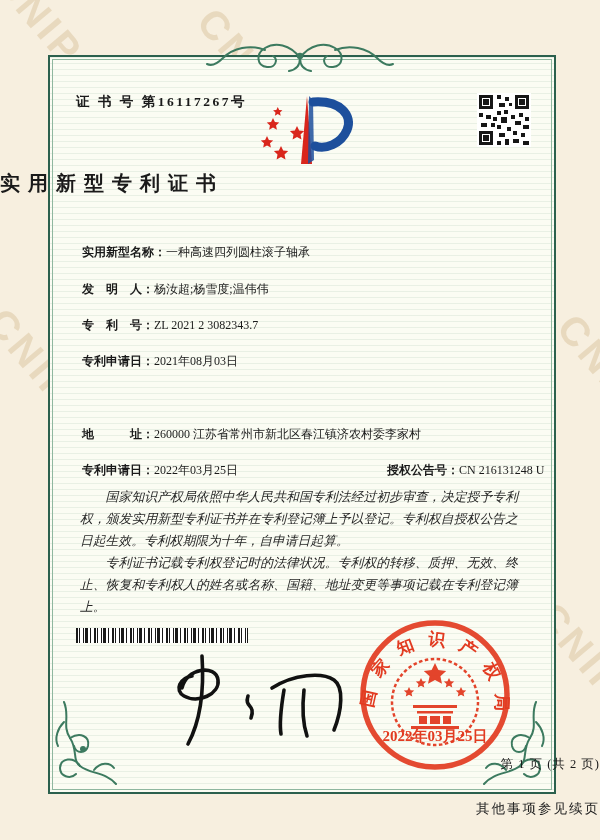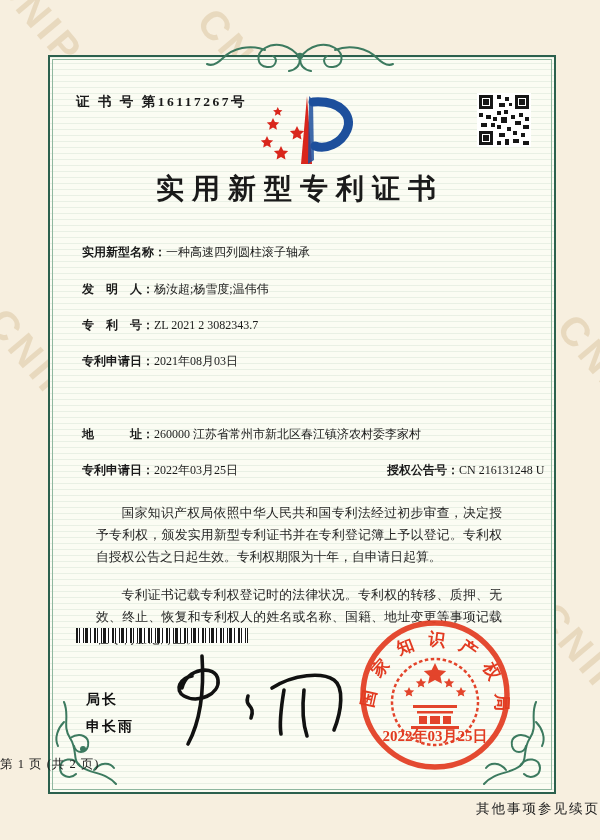--- a/index.html
+++ b/index.html
@@ -21,47 +21,47 @@
     border:2px solid #2b604d;background:#fbfcf3;
     background-image:repeating-linear-gradient(180deg,
       rgba(125,165,140,.14) 0px,rgba(125,165,140,.14) 1px,
       rgba(0,0,0,0) 1px,rgba(0,0,0,0) 6px);
   }
   .frame-inner{position:absolute;inset:2px;border:1px solid #8fb79f;pointer-events:none;}
   .ornament{position:absolute;pointer-events:none;}
   
   .cert-no{position:absolute;left:76px;top:93px;font-size:13.5px;letter-spacing:2.5px;font-weight:600;}
   .title{
-    position:absolute;left:0;top:170px;width:100%;text-align:center;
-    font-size:28px;font-weight:700;letter-spacing:8px;
+    position:absolute;left:0;top:170px;width:100%;text-align:left;
+    font-size:20px;font-weight:700;letter-spacing:8px;
   }
   .field-row{position:absolute;left:82px;width:436px;font-size:12px;white-space:nowrap;}
   .field-label{font-weight:700;}
   .field-value{font-weight:500;}
   .grant-cell2{position:absolute;left:305px;top:0;text-align:center;}
   .paras{
     position:absolute;left:80px;top:486px;width:438px;
     font-size:12.8px;line-height:1.72;text-align:justify;color:#262626;
   }
-  .paras p{margin:16px;text-indent:2em;}
+  .paras p{margin:0;text-indent:2em;font-style:italic;}
   .barcode{
     position:absolute;left:76px;top:628px;width:172px;height:15px;
     background:repeating-linear-gradient(90deg,
       #191919 0 2px,#fff 2px 3px,#191919 3px 4px,#fff 4px 7px,
       #191919 7px 8px,#fff 8px 9px,#191919 9px 12px,#fff 12px 14px,
       #191919 14px 15px,#fff 15px 18px);
   }
   .officer{
     position:absolute;left:86px;top:686px;
     font-family:"Liberation Sans","DejaVu Sans",sans-serif;
     font-size:14px;font-weight:600;letter-spacing:2px;line-height:27px;color:#111;
   }
   .signature{position:absolute;left:150px;top:648px;}
   .seal{position:absolute;left:357px;top:617px;}
-  .page-num{position:absolute;left:0;top:756px;width:100%;text-align:left;font-size:12.5px;letter-spacing:1px;}
+  .page-num{position:absolute;left:0;top:756px;width:100%;text-align:right;font-size:12.5px;letter-spacing:1px;}
   .foot-note{position:absolute;left:0;top:800px;width:100%;text-align:right;font-size:13.5px;letter-spacing:2px;color:#222;}
   .logo{position:absolute;left:253px;top:86px;}
   .qr{position:absolute;left:477px;top:93px;}
 </style>
 </head>
 <body>
 
 <div class="page">
 
   <span class="wm" style="left:-22px;top:6px">CNIPA</span>
@@ -185,24 +185,20 @@
     </span>
   </div>
 
   <div class="paras">
     <p>国家知识产权局依照中华人民共和国专利法经过初步审查，决定授予专利权，颁发实用新型专利证书并在专利登记簿上予以登记。专利权自授权公告之日起生效。专利权期限为十年，自申请日起算。</p>
     <p>专利证书记载专利权登记时的法律状况。专利权的转移、质押、无效、终止、恢复和专利权人的姓名或名称、国籍、地址变更等事项记载在专利登记簿上。</p>
   </div>
 
   <div class="barcode"></div>
 
-  <div class="officer">
-    <div>局长</div>
-    <div>申长雨</div>
-  </div>
 
   <svg class="signature" width="210" height="100" viewBox="0 0 210 100">
     <g fill="none" stroke="#111" stroke-width="3.6" stroke-linecap="round">
       <path d="M32,40 C36,20 66,16 68,32 C70,46 48,56 34,48 C24,42 30,30 42,28"></path>
       <path d="M52,8 C54,38 52,70 38,96"></path>
       <path d="M98,48 C94,60 106,56 101,70"></path>
       <path d="M122,40 C144,26 172,24 184,32 C194,39 192,62 184,82"></path>
       <path d="M134,42 C131,60 129,74 131,86"></path>
       <path d="M154,42 C152,60 153,76 157,88"></path>
     </g>

